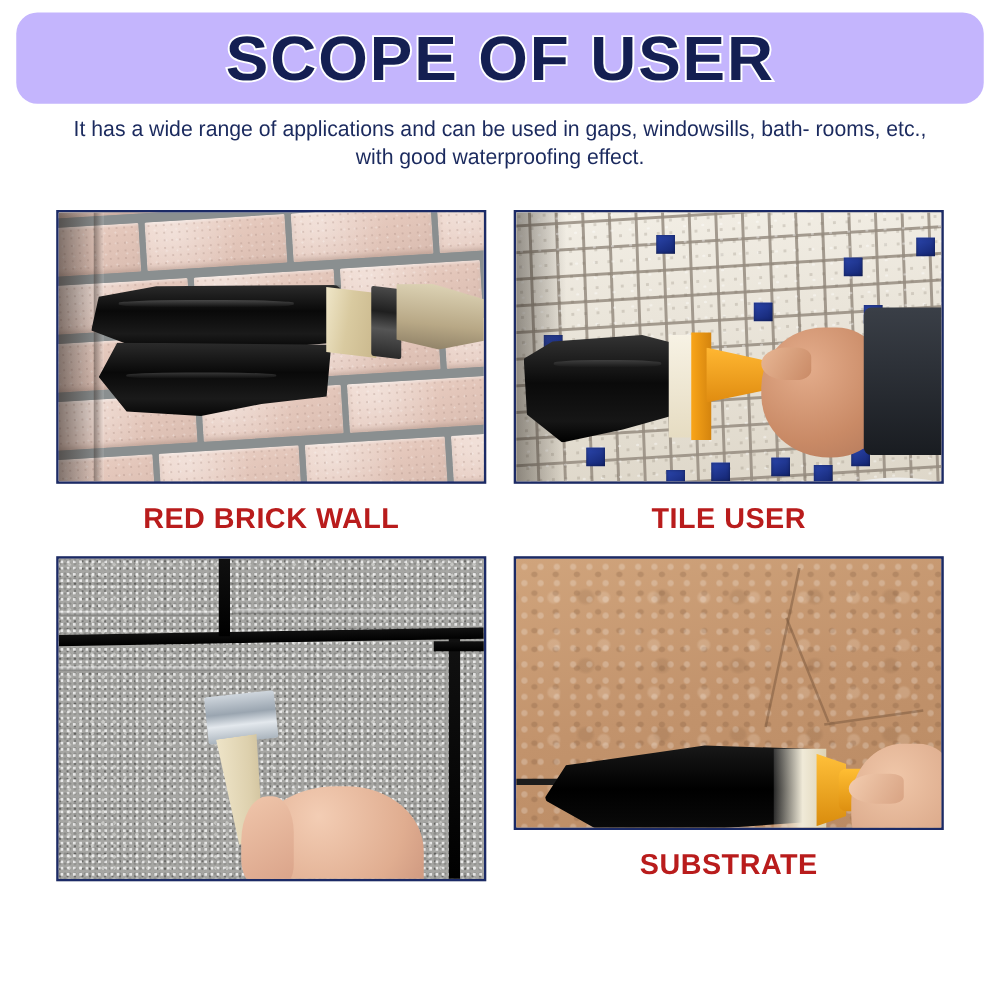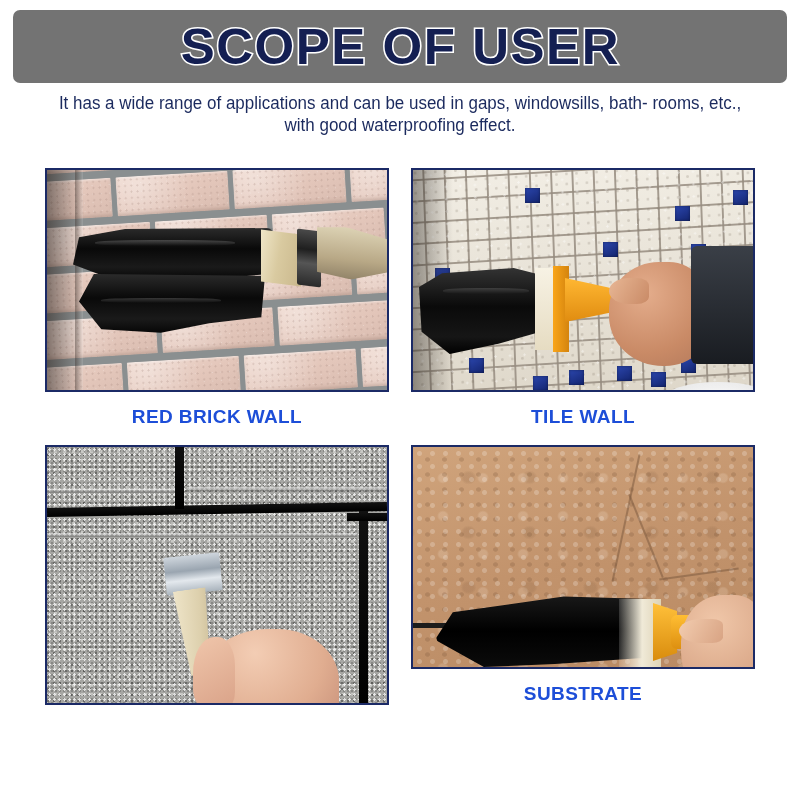--- a/index.html
+++ b/index.html
@@ -16,22 +16,22 @@
     position: relative;
   }
 
   
   #header-banner {
     position: absolute;
     left: 13px;
     top: 10px;
     width: 774px;
     height: 73px;
-    background: #737373;
-    border-radius: 7px;
+    background: #c4b5fd;
+    border-radius: 17px;
     display: flex;
     align-items: center;
     justify-content: center;
   }
   #page-title {
     font-family: "Liberation Sans Narrow", "Liberation Sans", sans-serif;
     font-size: 50px;
     font-weight: bold;
     letter-spacing: 1.5px;
     color: #141f52;
@@ -81,23 +81,23 @@
     border: 2px solid #1b2a66;
     box-sizing: border-box;
     overflow: hidden;
     position: relative;
     background: #cccccc;
   }
   .panel-caption {
     margin-top: 14px;
     text-align: center;
     font-family: "Liberation Sans Narrow", "Liberation Sans", sans-serif;
-    font-size: 19px;
+    font-size: 23px;
     font-weight: bold;
-    color: #1d4ed8;
+    color: #b91c1c;
     letter-spacing: 0.4px;
   }
   .scene { position: absolute; inset: 0; overflow: hidden; }
 
   
   .brick-bg {
     position: absolute; inset: 0;
     background: #8a8f90;
   }
   .brick-rows { position: absolute; inset: 0; transform: rotate(-3.5deg) scale(1.22); }
@@ -375,21 +375,21 @@
                     background: radial-gradient(circle at 35% 30%, #e4ad8c, #c98a66 60%, #b0775a 100%);
                     border-radius: 48% 42% 46% 52% / 46% 50% 44% 48%;"></div>
         <div style="position:absolute; z-index:9; left:196px; top:108px; width:40px; height:26px;
                     background: linear-gradient(120deg, #e8b795, #c98a66);
                     border-radius: 50% 30% 30% 50%;"></div>
         <div class="sleeve" style="left:278px; top:76px; width:70px; height:118px;"></div>
 
         <div class="bucket" style="left:250px; top:212px; width:110px; height:56px;"></div>
       </div>
     </div>
-    <div class="panel-caption">TILE WALL</div>
+    <div class="panel-caption">TILE USER</div>
   </div>
 
   <div class="panel-cell">
     <div class="photo-frame">
       <div class="scene">
         <div class="marble-bg"></div>
         <div class="granite"></div>
 
         <div class="slab-gap" style="left:0; top:58px; width:100%; height:9px; transform: rotate(-1deg);"></div>
         <div class="slab-gap" style="left:128px; top:-4px; width:9px; height:66px;"></div>

